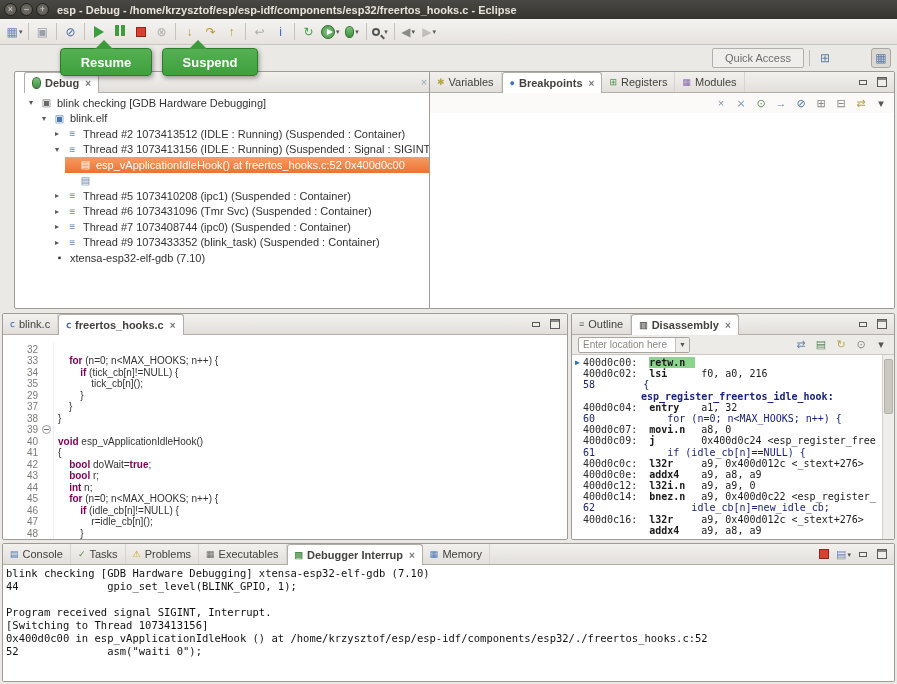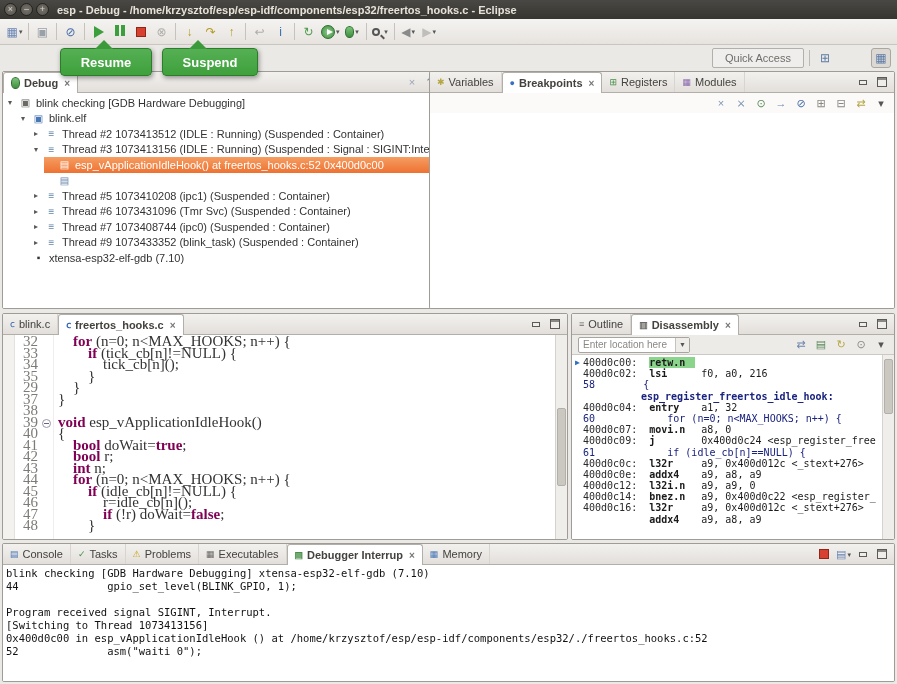--- a/index.html
+++ b/index.html
@@ -46,21 +46,21 @@
     border:1px solid #2c7d2a; border-radius:4px; color:#fff; font-weight:bold; font-size:13px;
     display:flex; align-items:center; justify-content:center; box-shadow:1px 2px 5px rgba(0,0,0,.4); }
   .callout::before { content:""; position:absolute; top:-9px; border:9px solid transparent; border-top:0; border-bottom:9px solid #3c9a3a; }
   #callout-resume { left:60px; top:48px; width:92px; height:28px; }
   #callout-resume::before { left:34px; }
   #callout-suspend { left:162px; top:48px; width:96px; height:28px; }
   #callout-suspend::before { left:26px; }
 
   
   .view { position:absolute; background:#fff; border:1px solid #9f9c97; border-radius:2px; display:flex; flex-direction:column; overflow:hidden; }
-  #debug-view { left:2px; top:71px; width:499px; height:238px; }
+  #debug-view { left:14px; top:71px; width:499px; height:238px;padding-left:9px; }
   #breakpoints-view { left:429px; top:71px; width:466px; height:238px; }
   #editor-view { left:2px; top:313px; width:566px; height:227px; }
   #disasm-view { left:571px; top:313px; width:324px; height:227px; }
   #console-view { left:2px; top:543px; width:893px; height:139px; }
 
   .view-tabs { height:21px; flex:0 0 21px; background:linear-gradient(#f3f1ee,#e2dfdb); border-bottom:1px solid #b2afaa;
     display:flex; align-items:stretch; }
   .tab { display:flex; align-items:center; gap:4px; padding:0 7px; color:#44423e; white-space:nowrap; border-right:1px solid #d8d5d0; }
   .tab.active { background:#fff; font-weight:bold; border-right:1px solid #b2afaa; border-left:1px solid #b2afaa;
     border-top:1px solid #b2afaa; border-top-left-radius:3px; border-top-right-radius:3px; margin-bottom:-1px; }
@@ -80,21 +80,21 @@
   
   .tree { flex:1; background:#fff; padding-top:2px; overflow:hidden; font-size:11px; }
   .tree-row { display:flex; align-items:center; height:15.5px; white-space:nowrap; overflow:hidden; }
   .tree-row .indent { flex:0 0 auto; }
   .rowbody { flex:1; display:flex; align-items:center; height:100%; gap:4px; overflow:hidden; }
   .rowbody.selected { background:linear-gradient(#f59d62,var(--selection)); color:#fff; }
   .expander { width:10px; text-align:center; font-size:8px; color:#5a5855; flex:0 0 10px; }
   .ticon-g { font-size:10px; width:13px; text-align:center; flex:0 0 13px; }
 
   
-  .editor-body { flex:1; display:flex; overflow:hidden; font-family:Liberation Serif, serif; font-size:15px; }
+  .editor-body { flex:1; display:flex; overflow:hidden; font-family:Liberation Sans, sans-serif; font-size:10px;align-items:flex-end; }
   .ed-ruler { flex:0 0 12px; background:#f4f2ef; border-right:1px solid #e3e1dd; }
   .ed-gutter { flex:0 0 26px; background:#fff; color:#7d7b77; text-align:right; padding:1px 3px 0 0; }
   .ed-fold { flex:0 0 13px; background:#fff; border-right:1px solid #eee; padding-top:1px; }
   .ed-code { flex:1; background:#fff; padding:1px 0 0 4px; overflow:hidden; }
   .ed-line, .gut-line, .fold-line { height:11.5px; line-height:11.5px; white-space:pre; }
   .kw { color:#7f0055; font-weight:bold; }
   .fold-mark { display:inline-block; width:9px; height:9px; border:1px solid #9a98a4; border-radius:50%; background:#fff; position:relative; top:1px; left:1px; }
   .fold-mark::after { content:""; position:absolute; left:1px; right:1px; top:3px; height:1px; background:#66648a; }
   .ed-scroll { flex:0 0 12px; background:#f0eeeb; border-left:1px solid #d5d2cd; position:relative; }
   .scroll-thumb { position:absolute; left:1px; right:1px; background:#cbc8c2; border:1px solid #b3b0aa; border-radius:2px; }
@@ -432,21 +432,20 @@
           <div class="ed-line">}</div>
           <div class="ed-line">&nbsp;</div>
           <div class="ed-line"><span class="kw">void</span> esp_vApplicationIdleHook()</div>
           <div class="ed-line">{</div>
           <div class="ed-line">    <span class="kw">bool</span> doWait=<span class="kw">true</span>;</div>
           <div class="ed-line">    <span class="kw">bool</span> r;</div>
           <div class="ed-line">    <span class="kw">int</span> n;</div>
           <div class="ed-line">    <span class="kw">for</span> (n=0; n&lt;MAX_HOOKS; n++) {</div>
           <div class="ed-line">        <span class="kw">if</span> (idle_cb[n]!=NULL) {</div>
           <div class="ed-line">            r=idle_cb[n]();</div>
-          <div class="ed-line">            <span class="kw">if</span> (!r) doWait=<span class="kw">false</span>;</div>
           <div class="ed-line">        }</div>
         </div>
       <div class="ed-scroll">
         <span class="scroll-thumb" style="top:36%;height:38%"></span>
       </div>
     </div>
   </div>
 
   <div class="view" id="disasm-view">
     <div class="view-tabs" id="disasm-tabs">
@@ -489,20 +488,21 @@
           <div class="dis-row"><span class="dis-gut"></span><span class="dis-label">esp_register_freertos_idle_hook:</span></div>
           <div class="dis-row"><span class="dis-gut"></span><span class="dis-addr">400d0c04:  </span><span class="dis-mn">entry</span><span class="dis-ops"> a1, 32</span></div>
           <div class="dis-row"><span class="dis-gut"></span><span class="dis-src">60            for (n=0; n&lt;MAX_HOOKS; n++) {</span></div>
           <div class="dis-row"><span class="dis-gut"></span><span class="dis-addr">400d0c07:  </span><span class="dis-mn">movi.n</span><span class="dis-ops"> a8, 0</span></div>
           <div class="dis-row"><span class="dis-gut"></span><span class="dis-addr">400d0c09:  </span><span class="dis-mn">j</span><span class="dis-ops"> 0x400d0c24 &lt;esp_register_free</span></div>
           <div class="dis-row"><span class="dis-gut"></span><span class="dis-src">61            if (idle_cb[n]==NULL) {</span></div>
           <div class="dis-row"><span class="dis-gut"></span><span class="dis-addr">400d0c0c:  </span><span class="dis-mn">l32r</span><span class="dis-ops"> a9, 0x400d012c &lt;_stext+276&gt;</span></div>
           <div class="dis-row"><span class="dis-gut"></span><span class="dis-addr">400d0c0e:  </span><span class="dis-mn">addx4</span><span class="dis-ops"> a9, a8, a9</span></div>
           <div class="dis-row"><span class="dis-gut"></span><span class="dis-addr">400d0c12:  </span><span class="dis-mn">l32i.n</span><span class="dis-ops"> a9, a9, 0</span></div>
           <div class="dis-row"><span class="dis-gut"></span><span class="dis-addr">400d0c14:  </span><span class="dis-mn">bnez.n</span><span class="dis-ops"> a9, 0x400d0c22 &lt;esp_register_</span></div>
+          <div class="dis-row"><span class="dis-gut"></span><span class="dis-src">62                idle_cb[n]=new_idle_cb;</span></div>
           <div class="dis-row"><span class="dis-gut"></span><span class="dis-addr">400d0c16:  </span><span class="dis-mn">l32r</span><span class="dis-ops"> a9, 0x400d012c &lt;_stext+276&gt;</span></div>
           <div class="dis-row"><span class="dis-gut"></span><span class="dis-addr">           </span><span class="dis-mn">addx4</span><span class="dis-ops"> a9, a8, a9</span></div>
         </div>
       <div class="ed-scroll">
         <span class="scroll-thumb" style="top:2%;height:30%"></span>
       </div>
     </div>
   </div>
 
   <div class="view" id="console-view">

